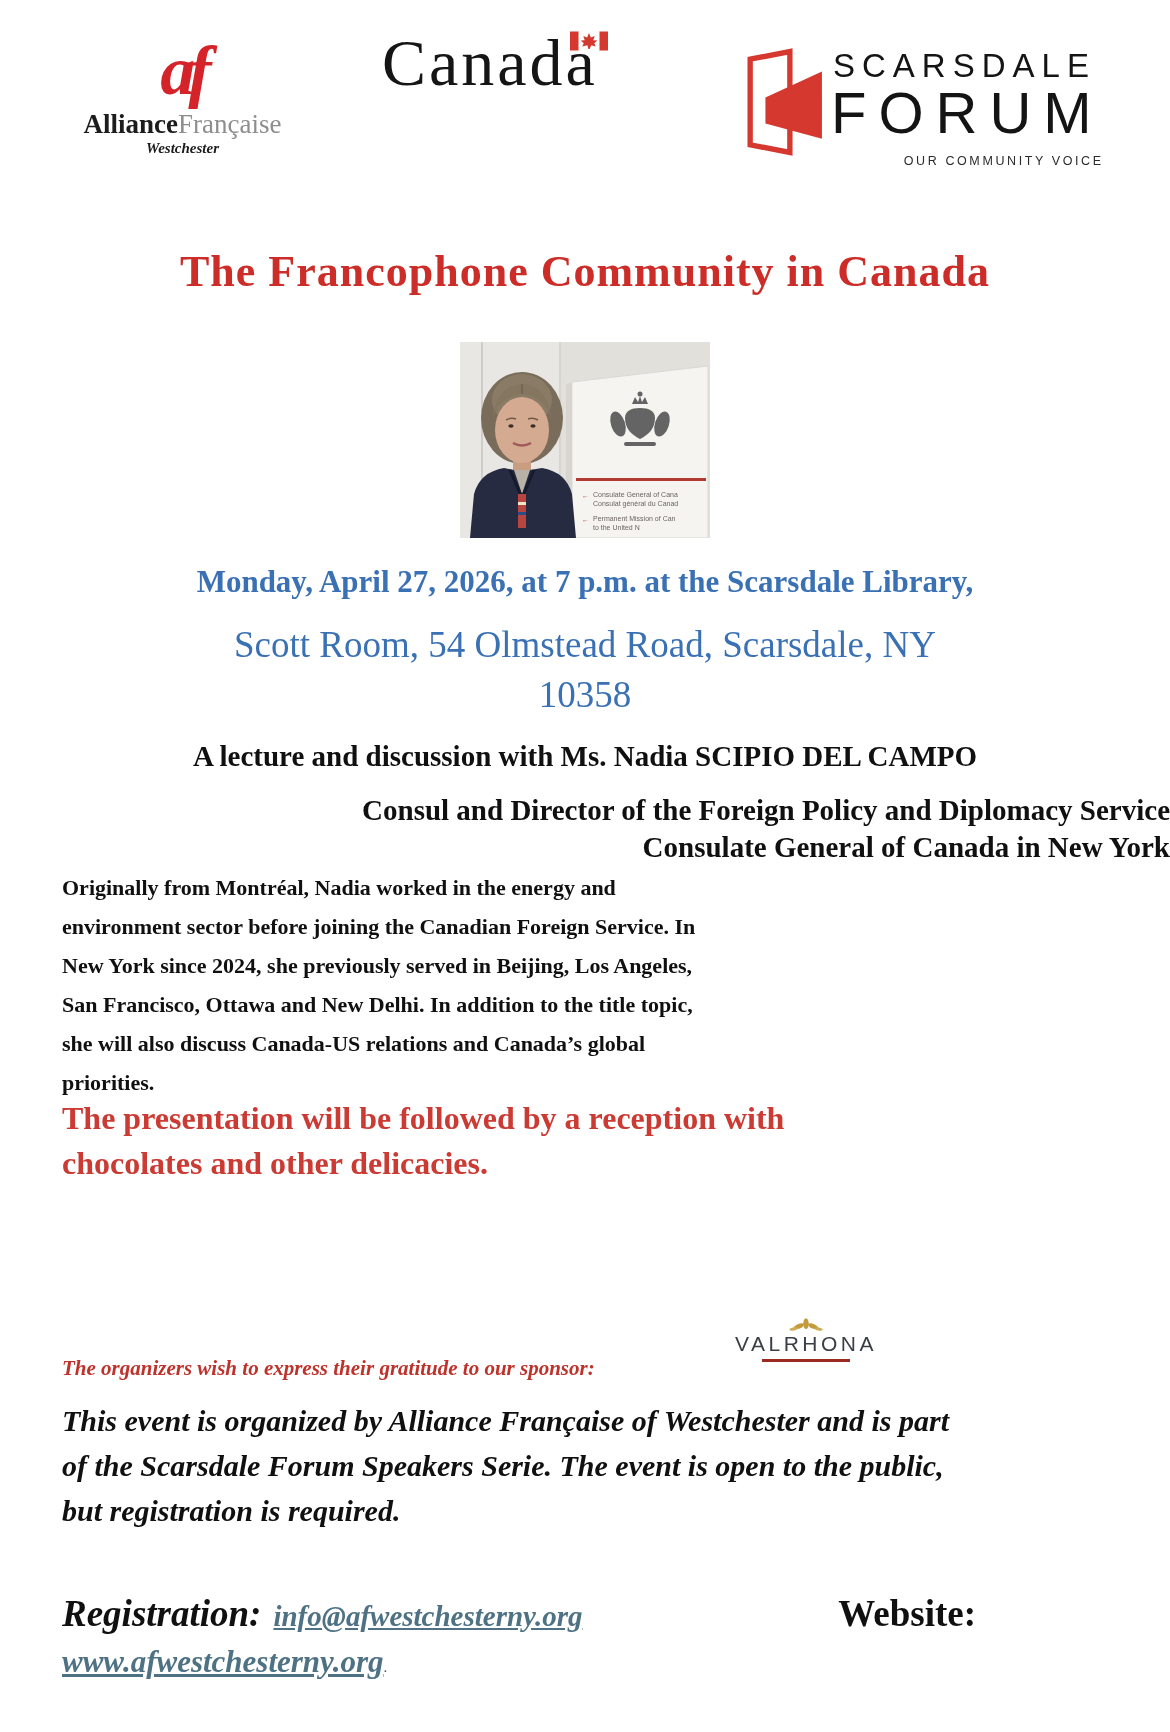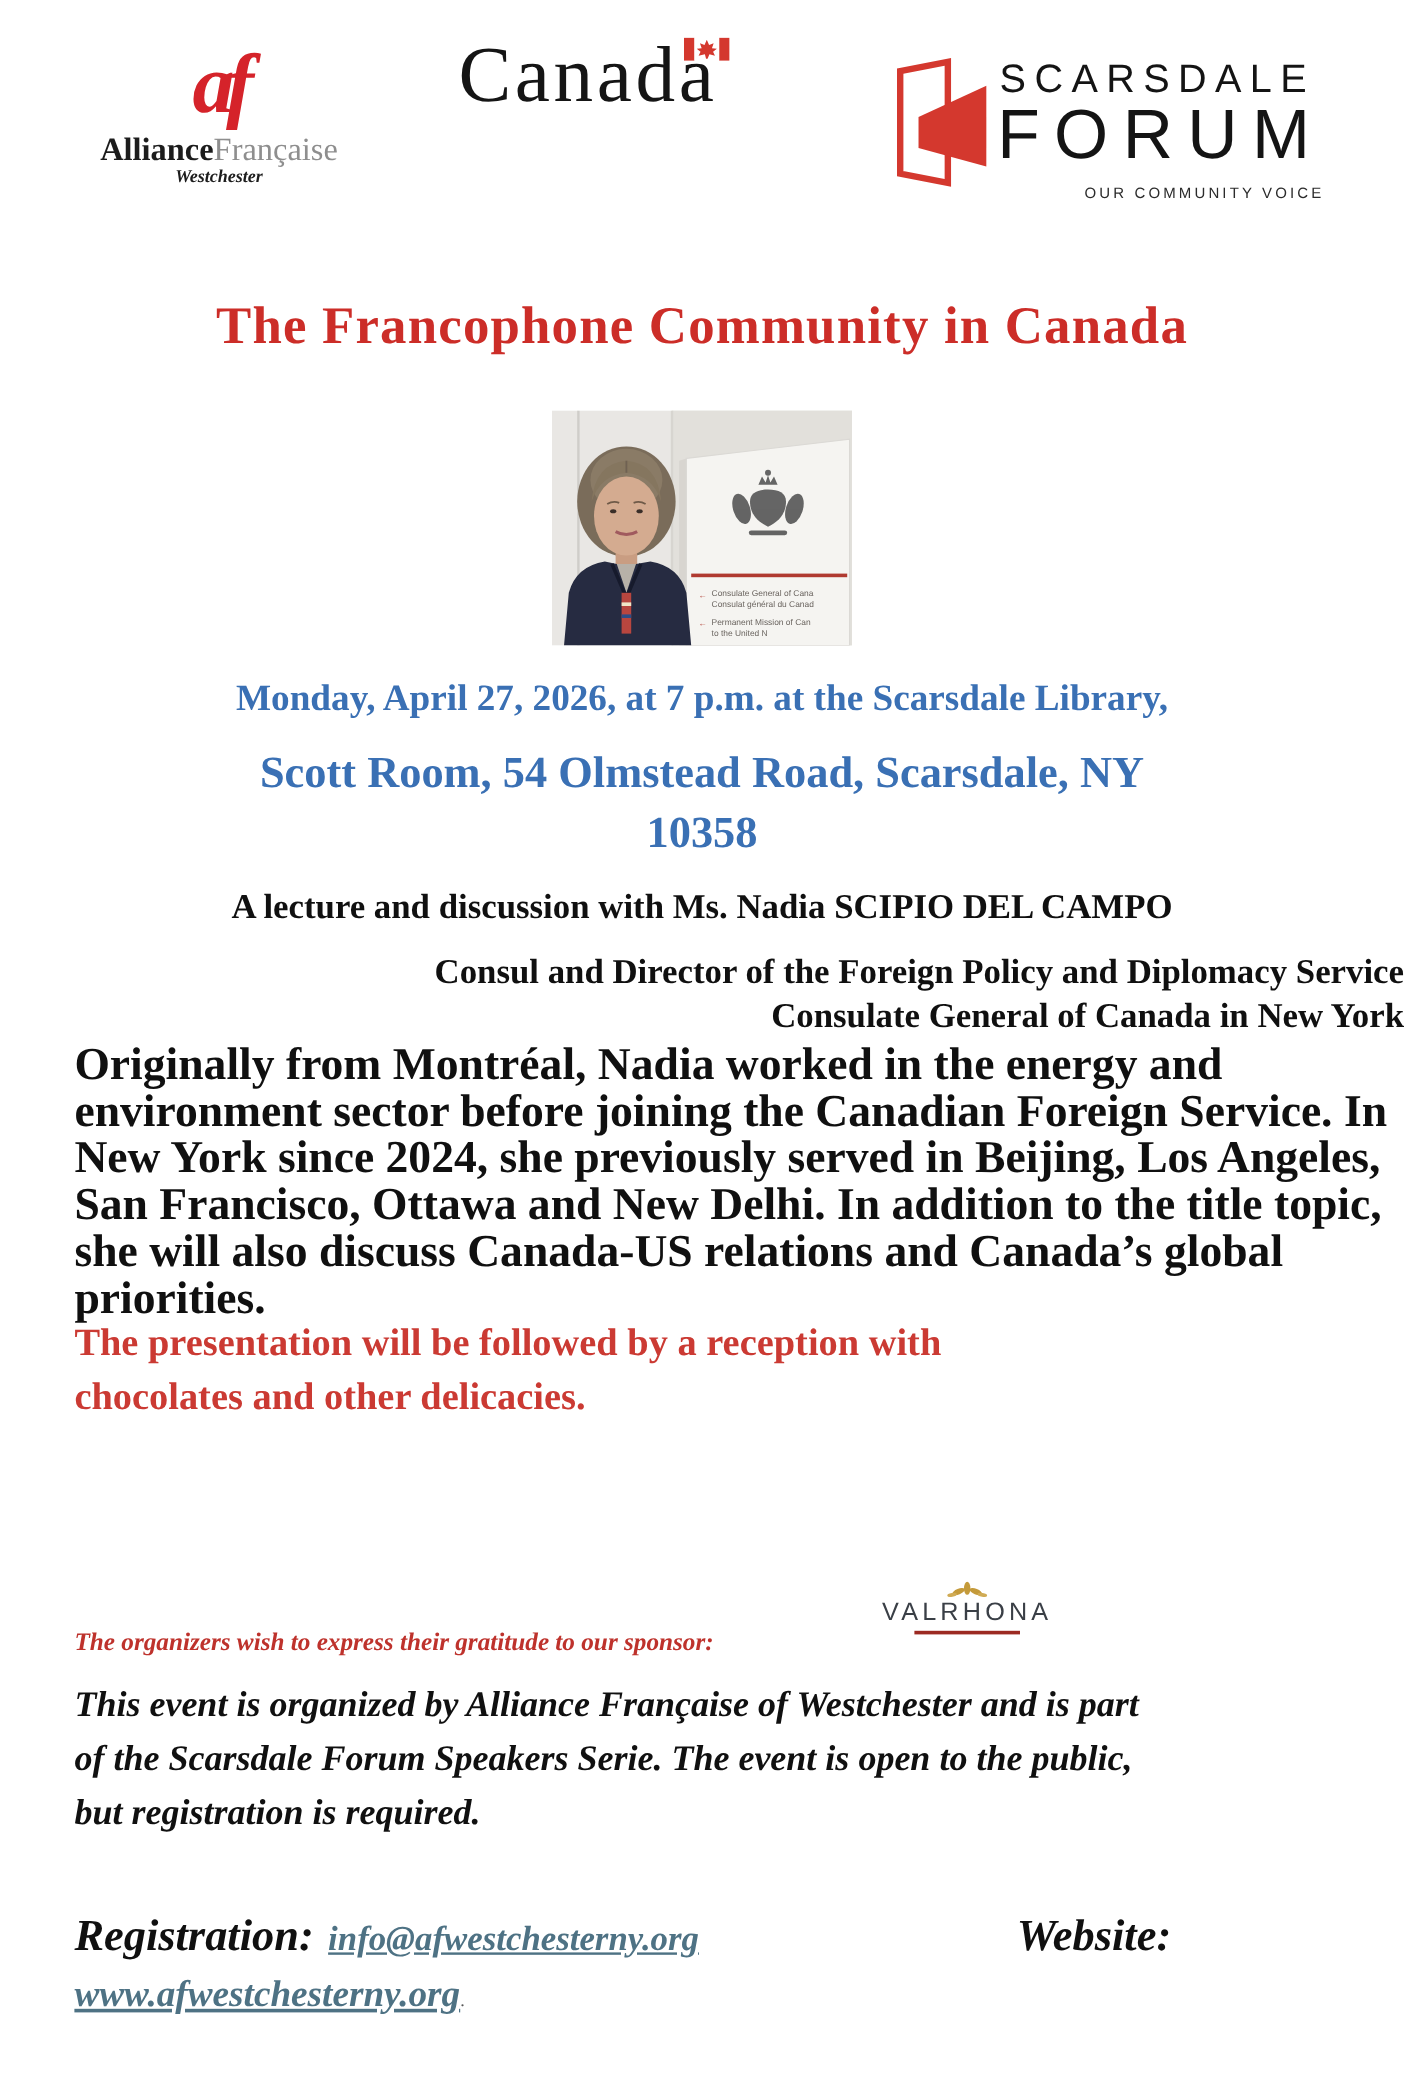--- a/index.html
+++ b/index.html
@@ -34,27 +34,27 @@
   .title{position:absolute;top:246px;left:0;width:100%;text-align:center;
          font-size:44px;font-weight:700;letter-spacing:1px;color:var(--title-red);}
 
   
   .photo{position:absolute;left:460px;top:342px;width:250px;height:196px;}
 
   
   .when{position:absolute;top:564px;left:0;width:100%;text-align:center;
         font-size:31px;font-weight:700;color:var(--blue);}
   .where{position:absolute;top:620px;left:0;width:100%;text-align:center;
-         font-size:37px;font-weight:700;color:var(--blue);line-height:1.35;}
+         font-size:37px;font-weight:400;color:var(--blue);line-height:1.35;}
   .lecture{position:absolute;top:740px;left:0;width:100%;text-align:center;
            font-size:29px;font-weight:700;color:var(--ink);}
   .roles{position:absolute;top:792px;left:0;width:100%;text-align:right;
          font-size:29px;font-weight:700;color:var(--ink);line-height:1.28;}
   .bio{position:absolute;top:868px;left:62px;width:1060px;
-       font-size:38px;font-weight:700;color:var(--ink);line-height:39px;}
+       font-size:22px;font-weight:700;color:var(--ink);line-height:39px;}
   .bio div{white-space:nowrap;}
   .reception{position:absolute;top:1096px;left:62px;width:1000px;
              font-size:32px;font-weight:700;color:var(--body-red);line-height:45px;}
   .reception div{white-space:nowrap;}
 
   
   .sponsor-note{position:absolute;top:1356px;left:62px;font-style:italic;font-weight:700;
                 font-size:21px;color:var(--sponsor-red);}
   .valrhona{position:absolute;left:714px;top:1316px;width:184px;text-align:center;}
   .valrhona-emblem{width:36px;height:17px;display:block;margin:0 auto -1px auto;}
@@ -64,21 +64,21 @@
 
   .organizer{position:absolute;top:1398px;left:62px;width:1060px;font-style:italic;font-weight:700;
              font-size:30px;color:var(--ink);line-height:45px;}
   .organizer div{white-space:nowrap;}
 
   
   .footer-reg{position:absolute;top:1592px;left:62px;display:flex;align-items:baseline;gap:12px;}
   .reg-label{font-style:italic;font-weight:700;font-size:37px;color:var(--ink);}
   .link{font-style:italic;font-weight:700;color:var(--link);text-decoration:underline;cursor:pointer;}
   .email-link{font-size:29px;}
-  .website-label{position:absolute;top:1592px;right:194px;font-style:italic;font-weight:700;
+  .website-label{position:absolute;top:1592px;right:194px;font-weight:700;
                  font-size:37px;color:var(--ink);}
   .footer-www{position:absolute;top:1644px;left:62px;font-size:31px;}
   .www-suffix{font-size:15px;color:#555;font-style:normal;}
 </style>
 </head>
 <body>
 
 <div class="page">
 
   <div class="af-logo">

